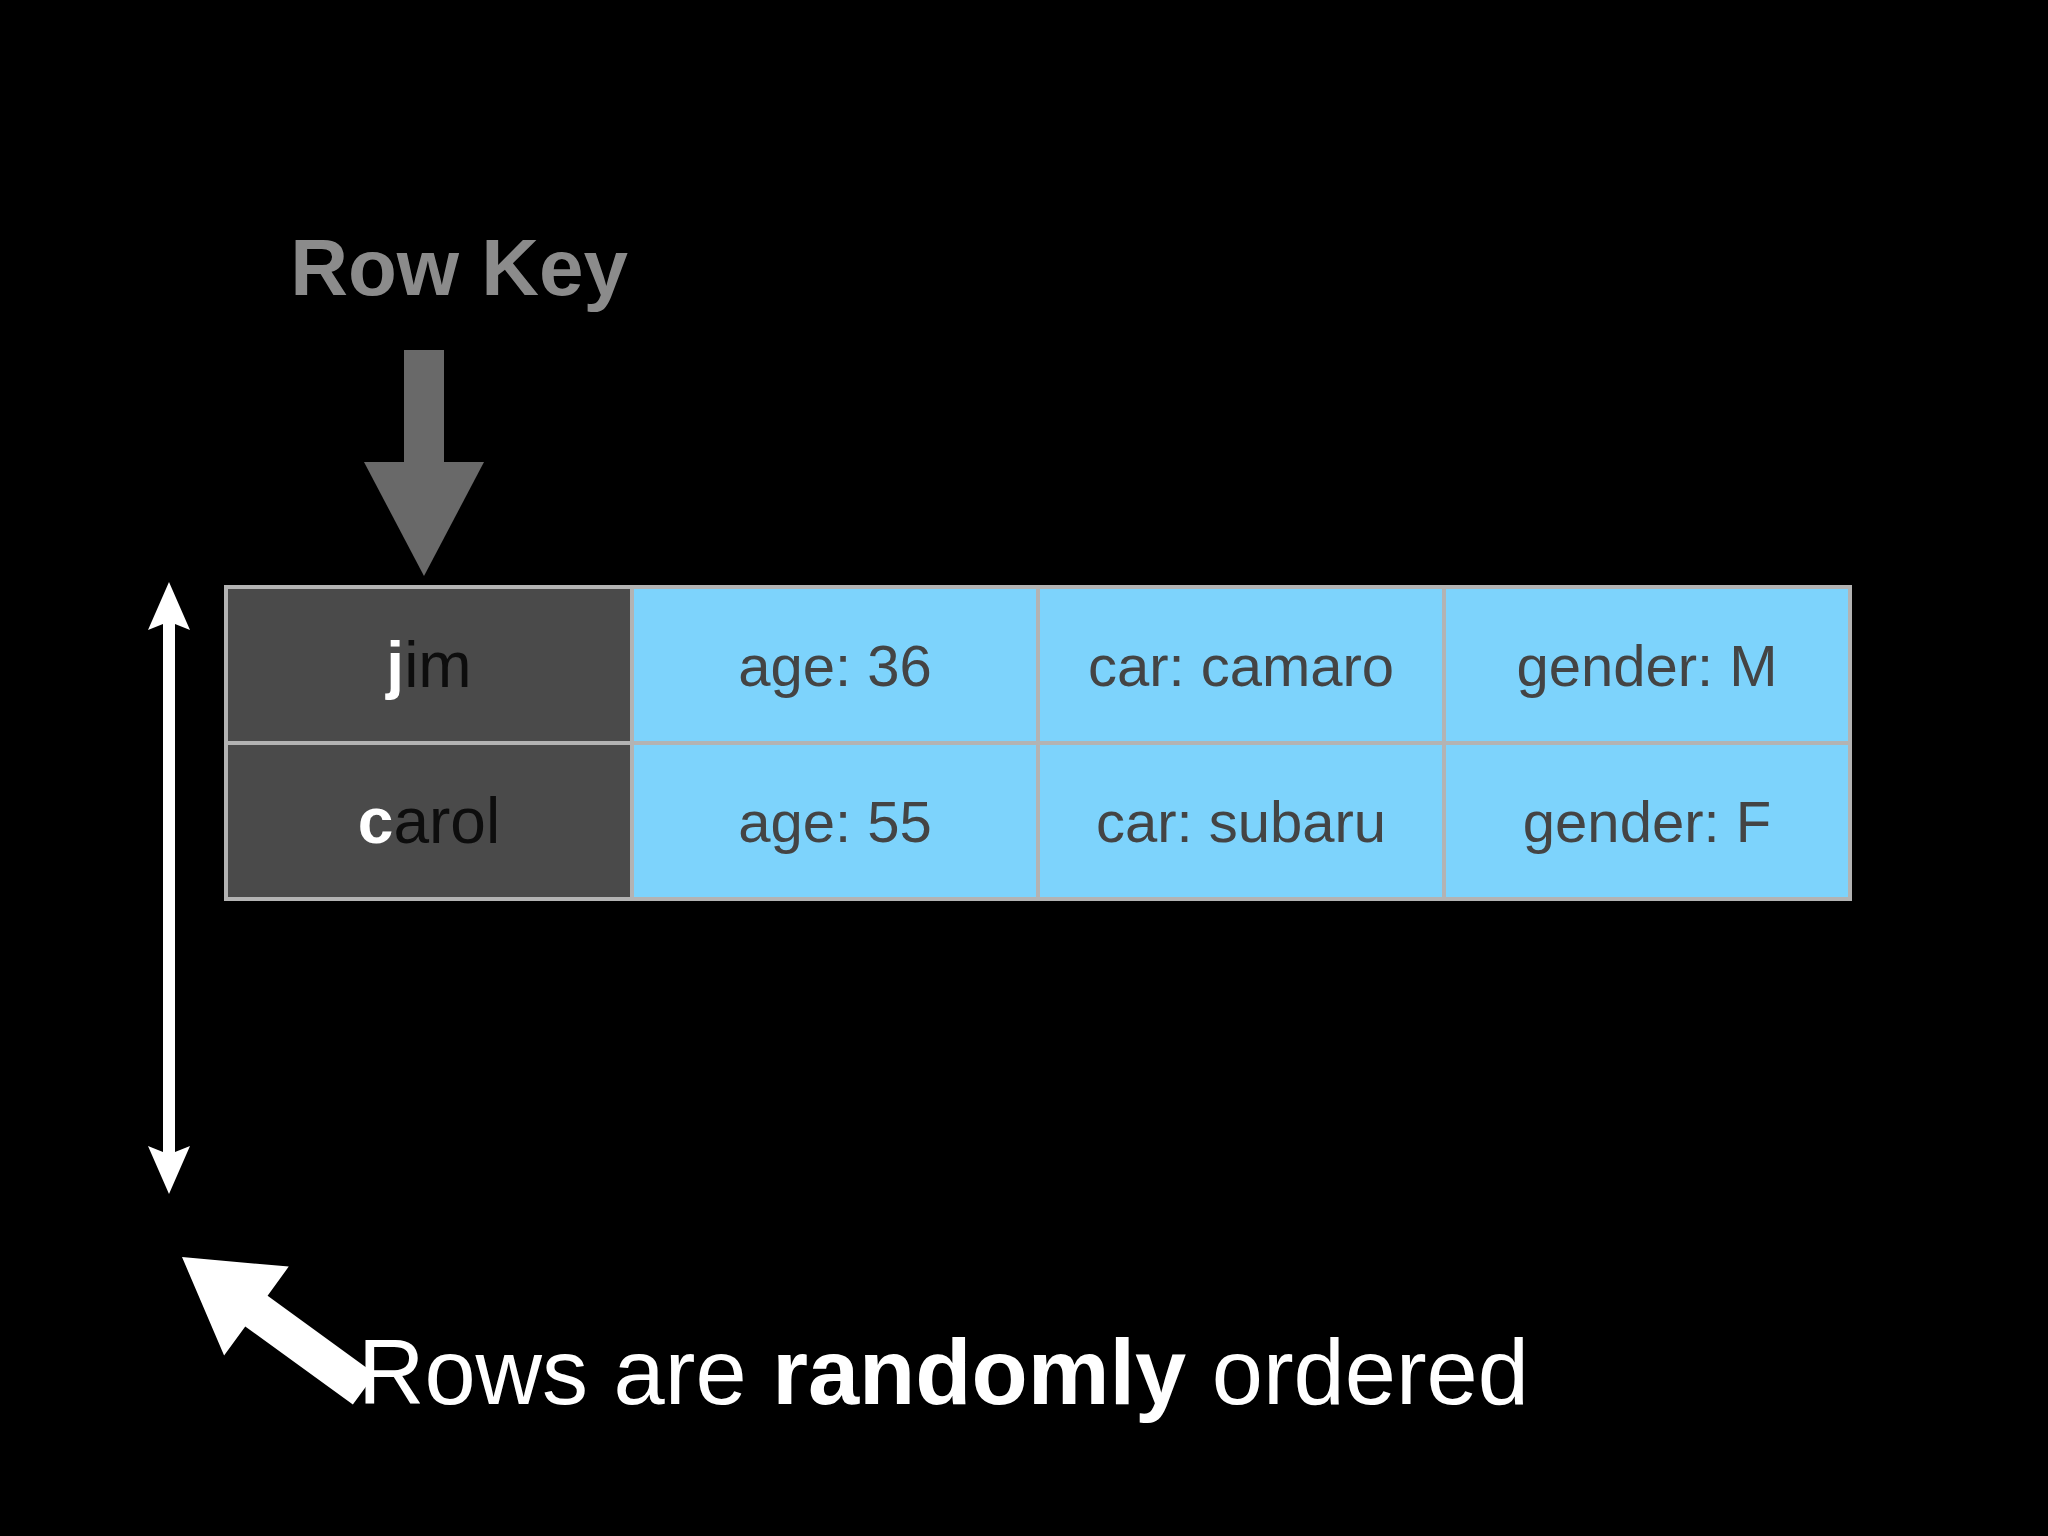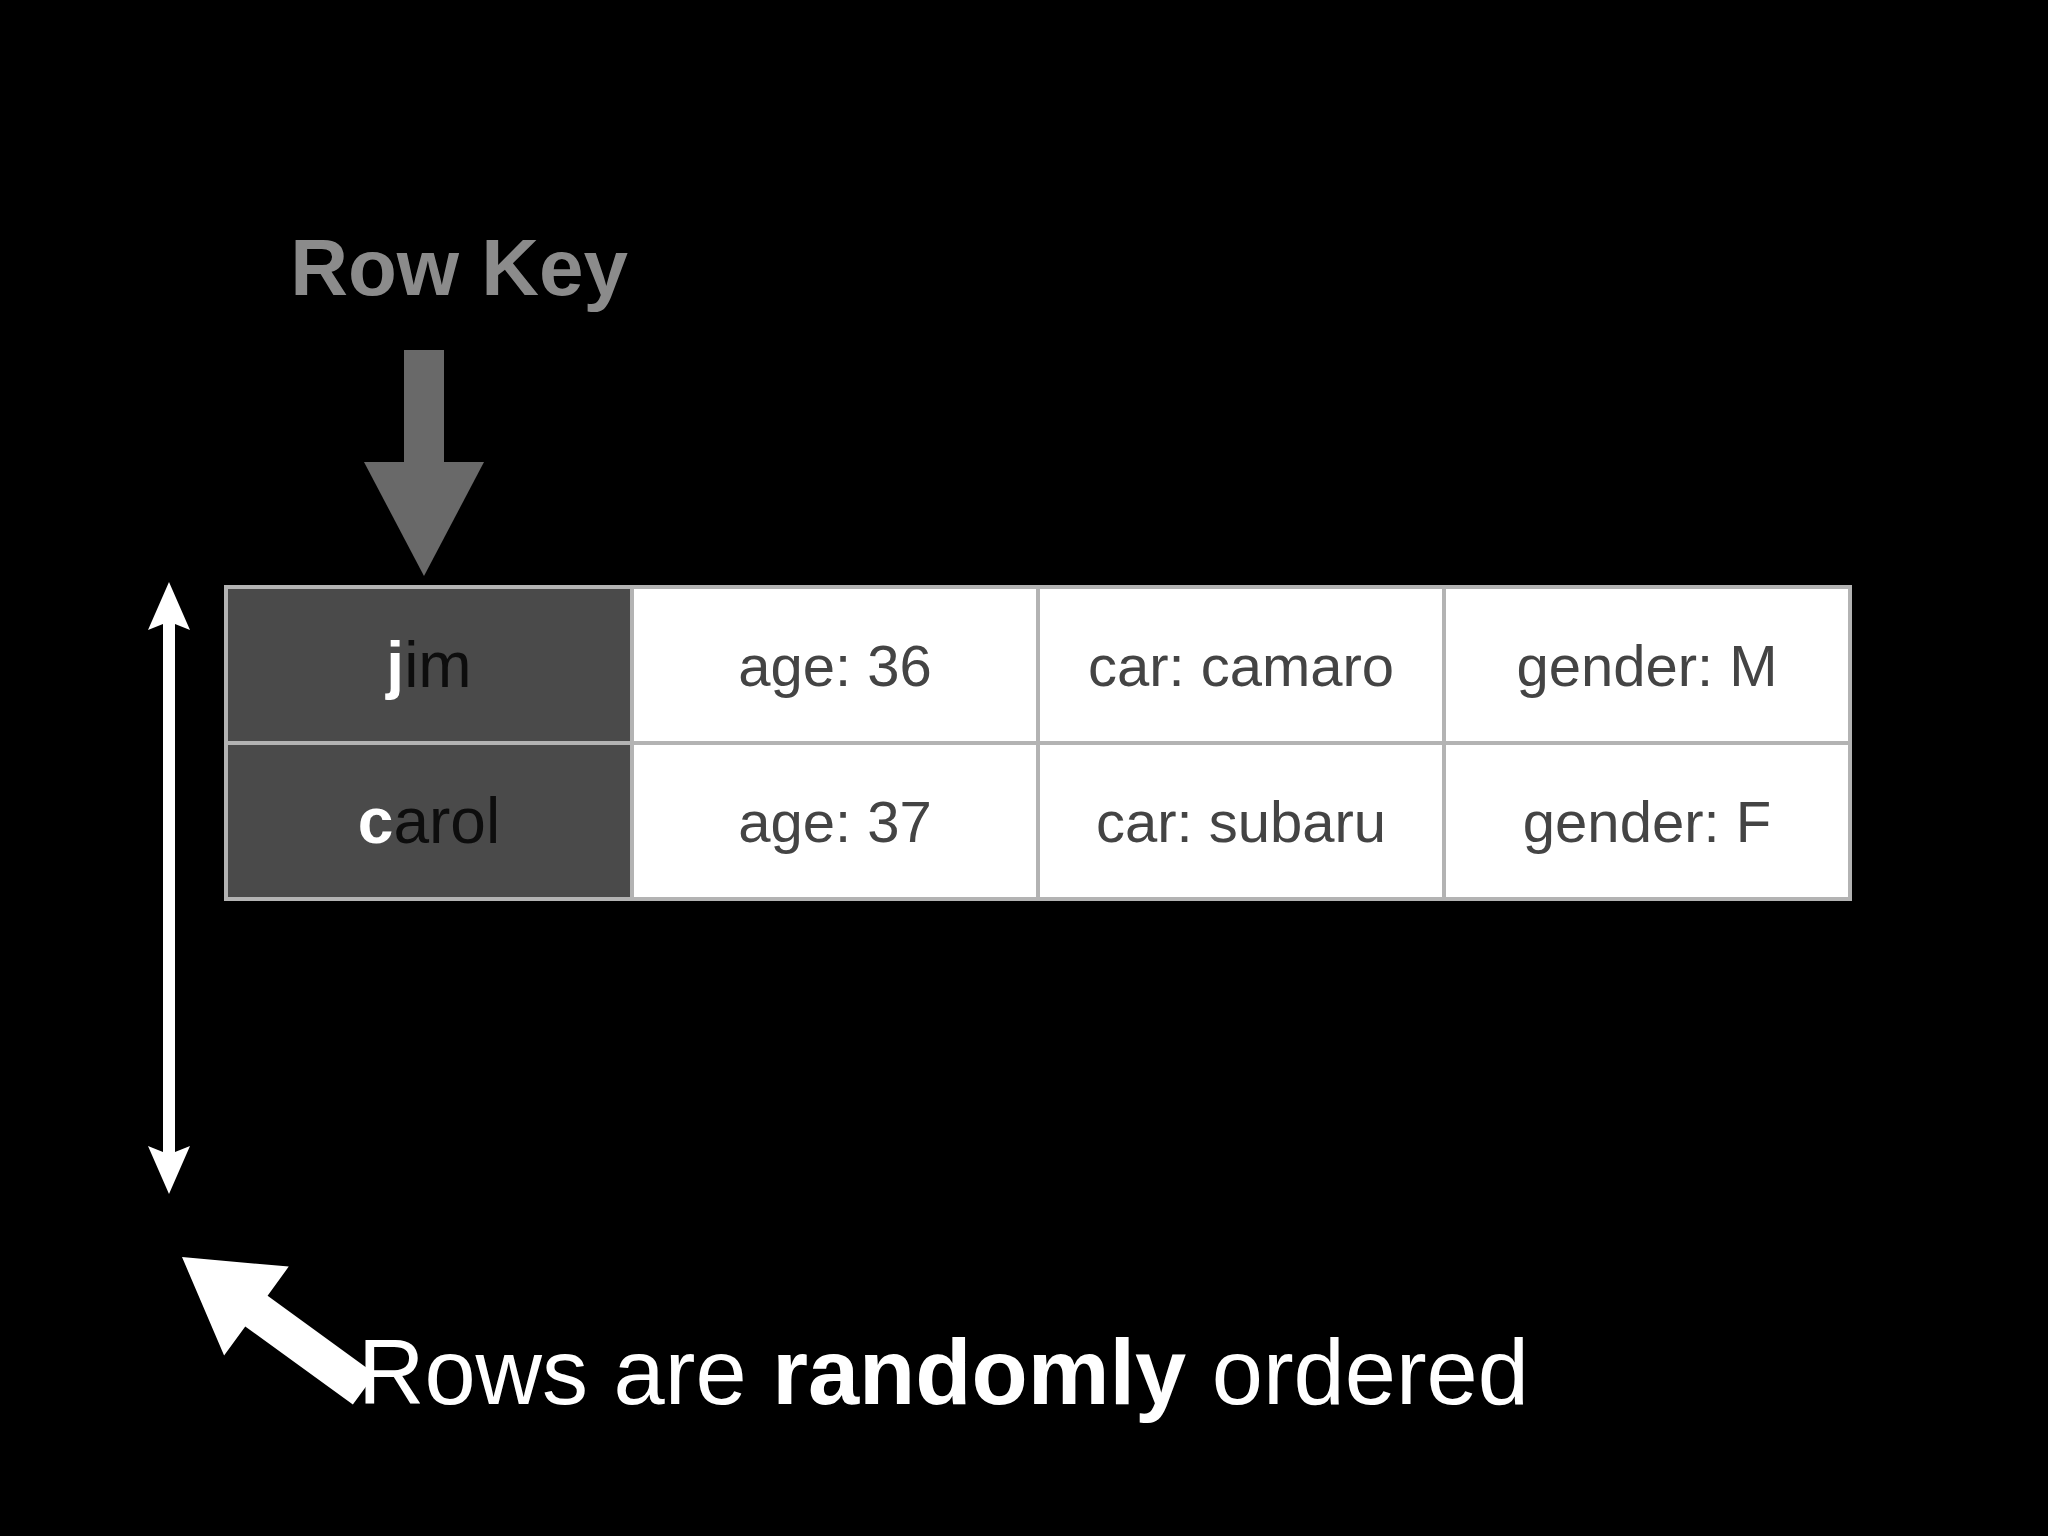--- a/index.html
+++ b/index.html
@@ -31,21 +31,21 @@
   }
 
   
   #data-table {
     position: absolute; left: 224px; top: 585px;
     border-collapse: collapse; table-layout: fixed;
   }
   #data-table td {
     width: 400px; height: 150px;
     border: 4px solid #b3b3b3;
-    background: #ffffff;
+    background: #7dd3fc;
     text-align: center; vertical-align: middle;
     font-size: 58px; color: #444444;
     overflow: hidden;
   }
   #data-table td.key-cell {
     background: #4a4a4a;
     font-size: 64px; color: #0d0d0d;
   }
   .key-first { color: #ffffff; font-weight: bold; }
 
@@ -71,21 +71,21 @@
 <table id="data-table">
   <tbody>
     <tr>
       <td class="key-cell"><span class="key-first">j</span><span class="key-rest">im</span></td>
       <td>age: 36</td>
       <td>car: camaro</td>
       <td>gender: M</td>
     </tr>
     <tr>
       <td class="key-cell"><span class="key-first">c</span><span class="key-rest">arol</span></td>
-      <td>age: 37</td>
+      <td>age: 55</td>
       <td>car: subaru</td>
       <td>gender: F</td>
     </tr>
   </tbody>
 </table>
 
 <svg class="abs" id="v-arrow" width="60" height="630" viewBox="0 0 60 630">
   <path d="M30,4 L9,52 L24,46 L24,574 L9,568 L30,616 L51,568 L36,574 L36,46 L51,52 Z" fill="#ffffff"></path>
 </svg>
 

